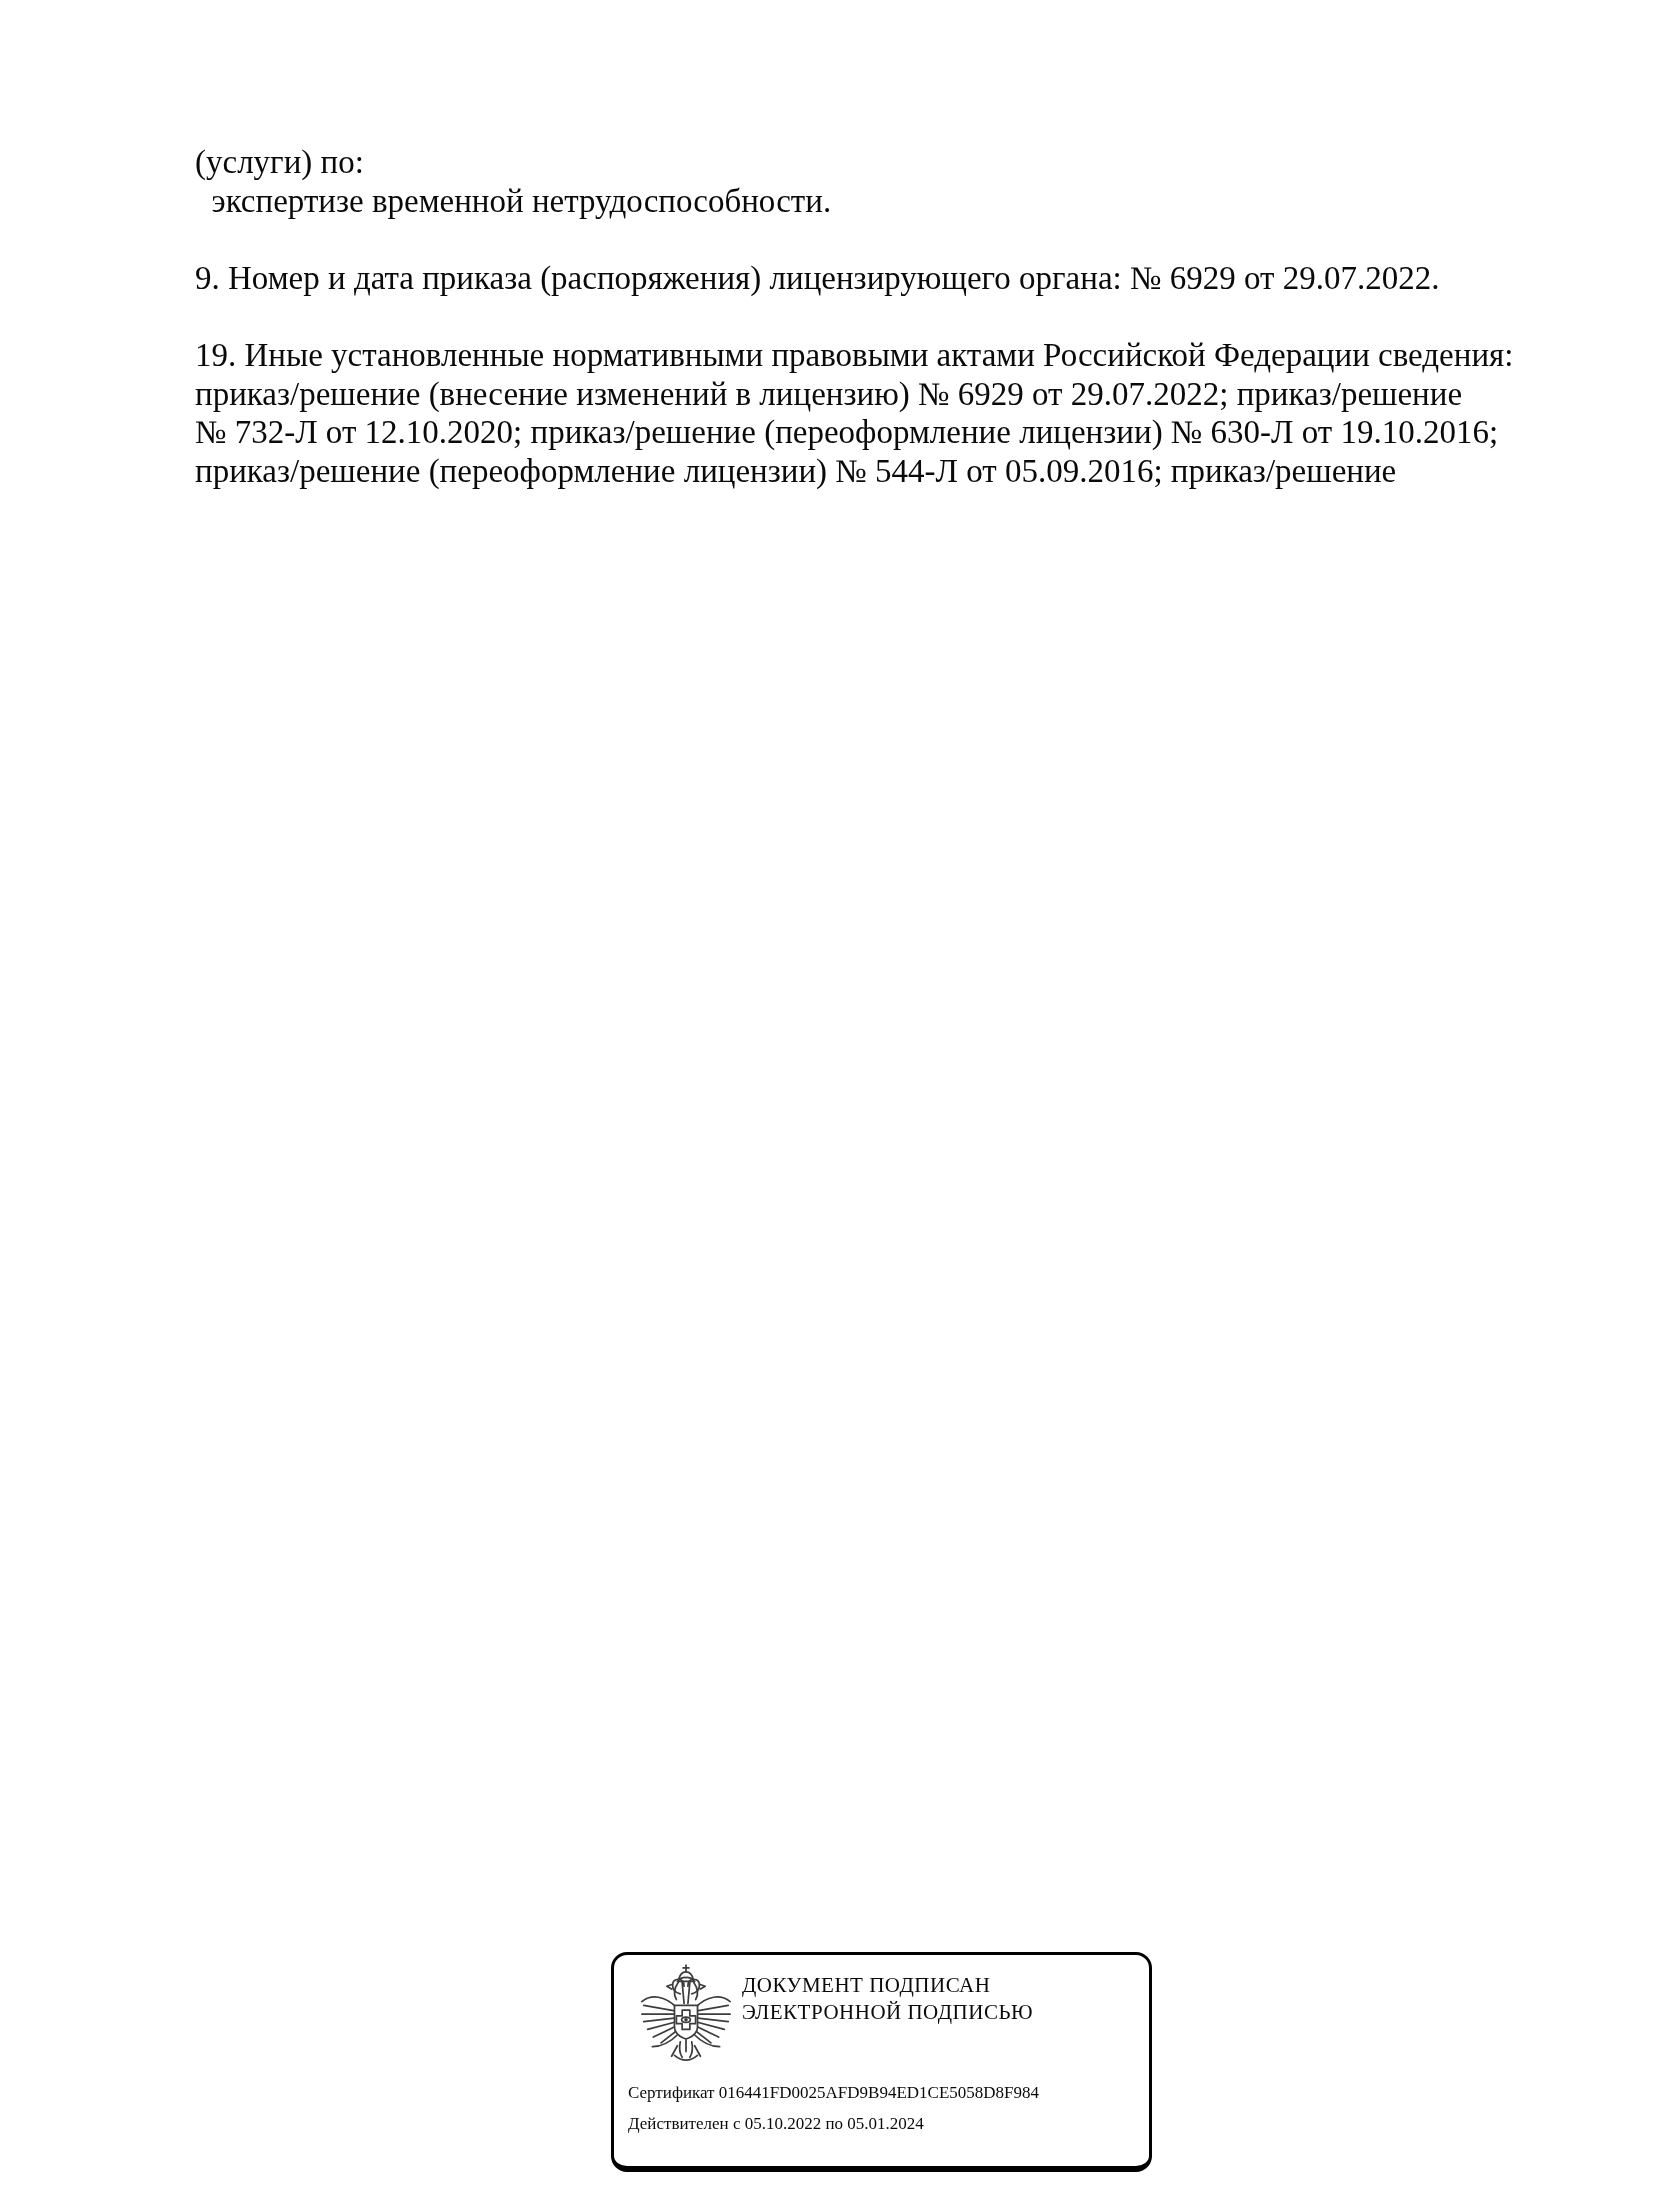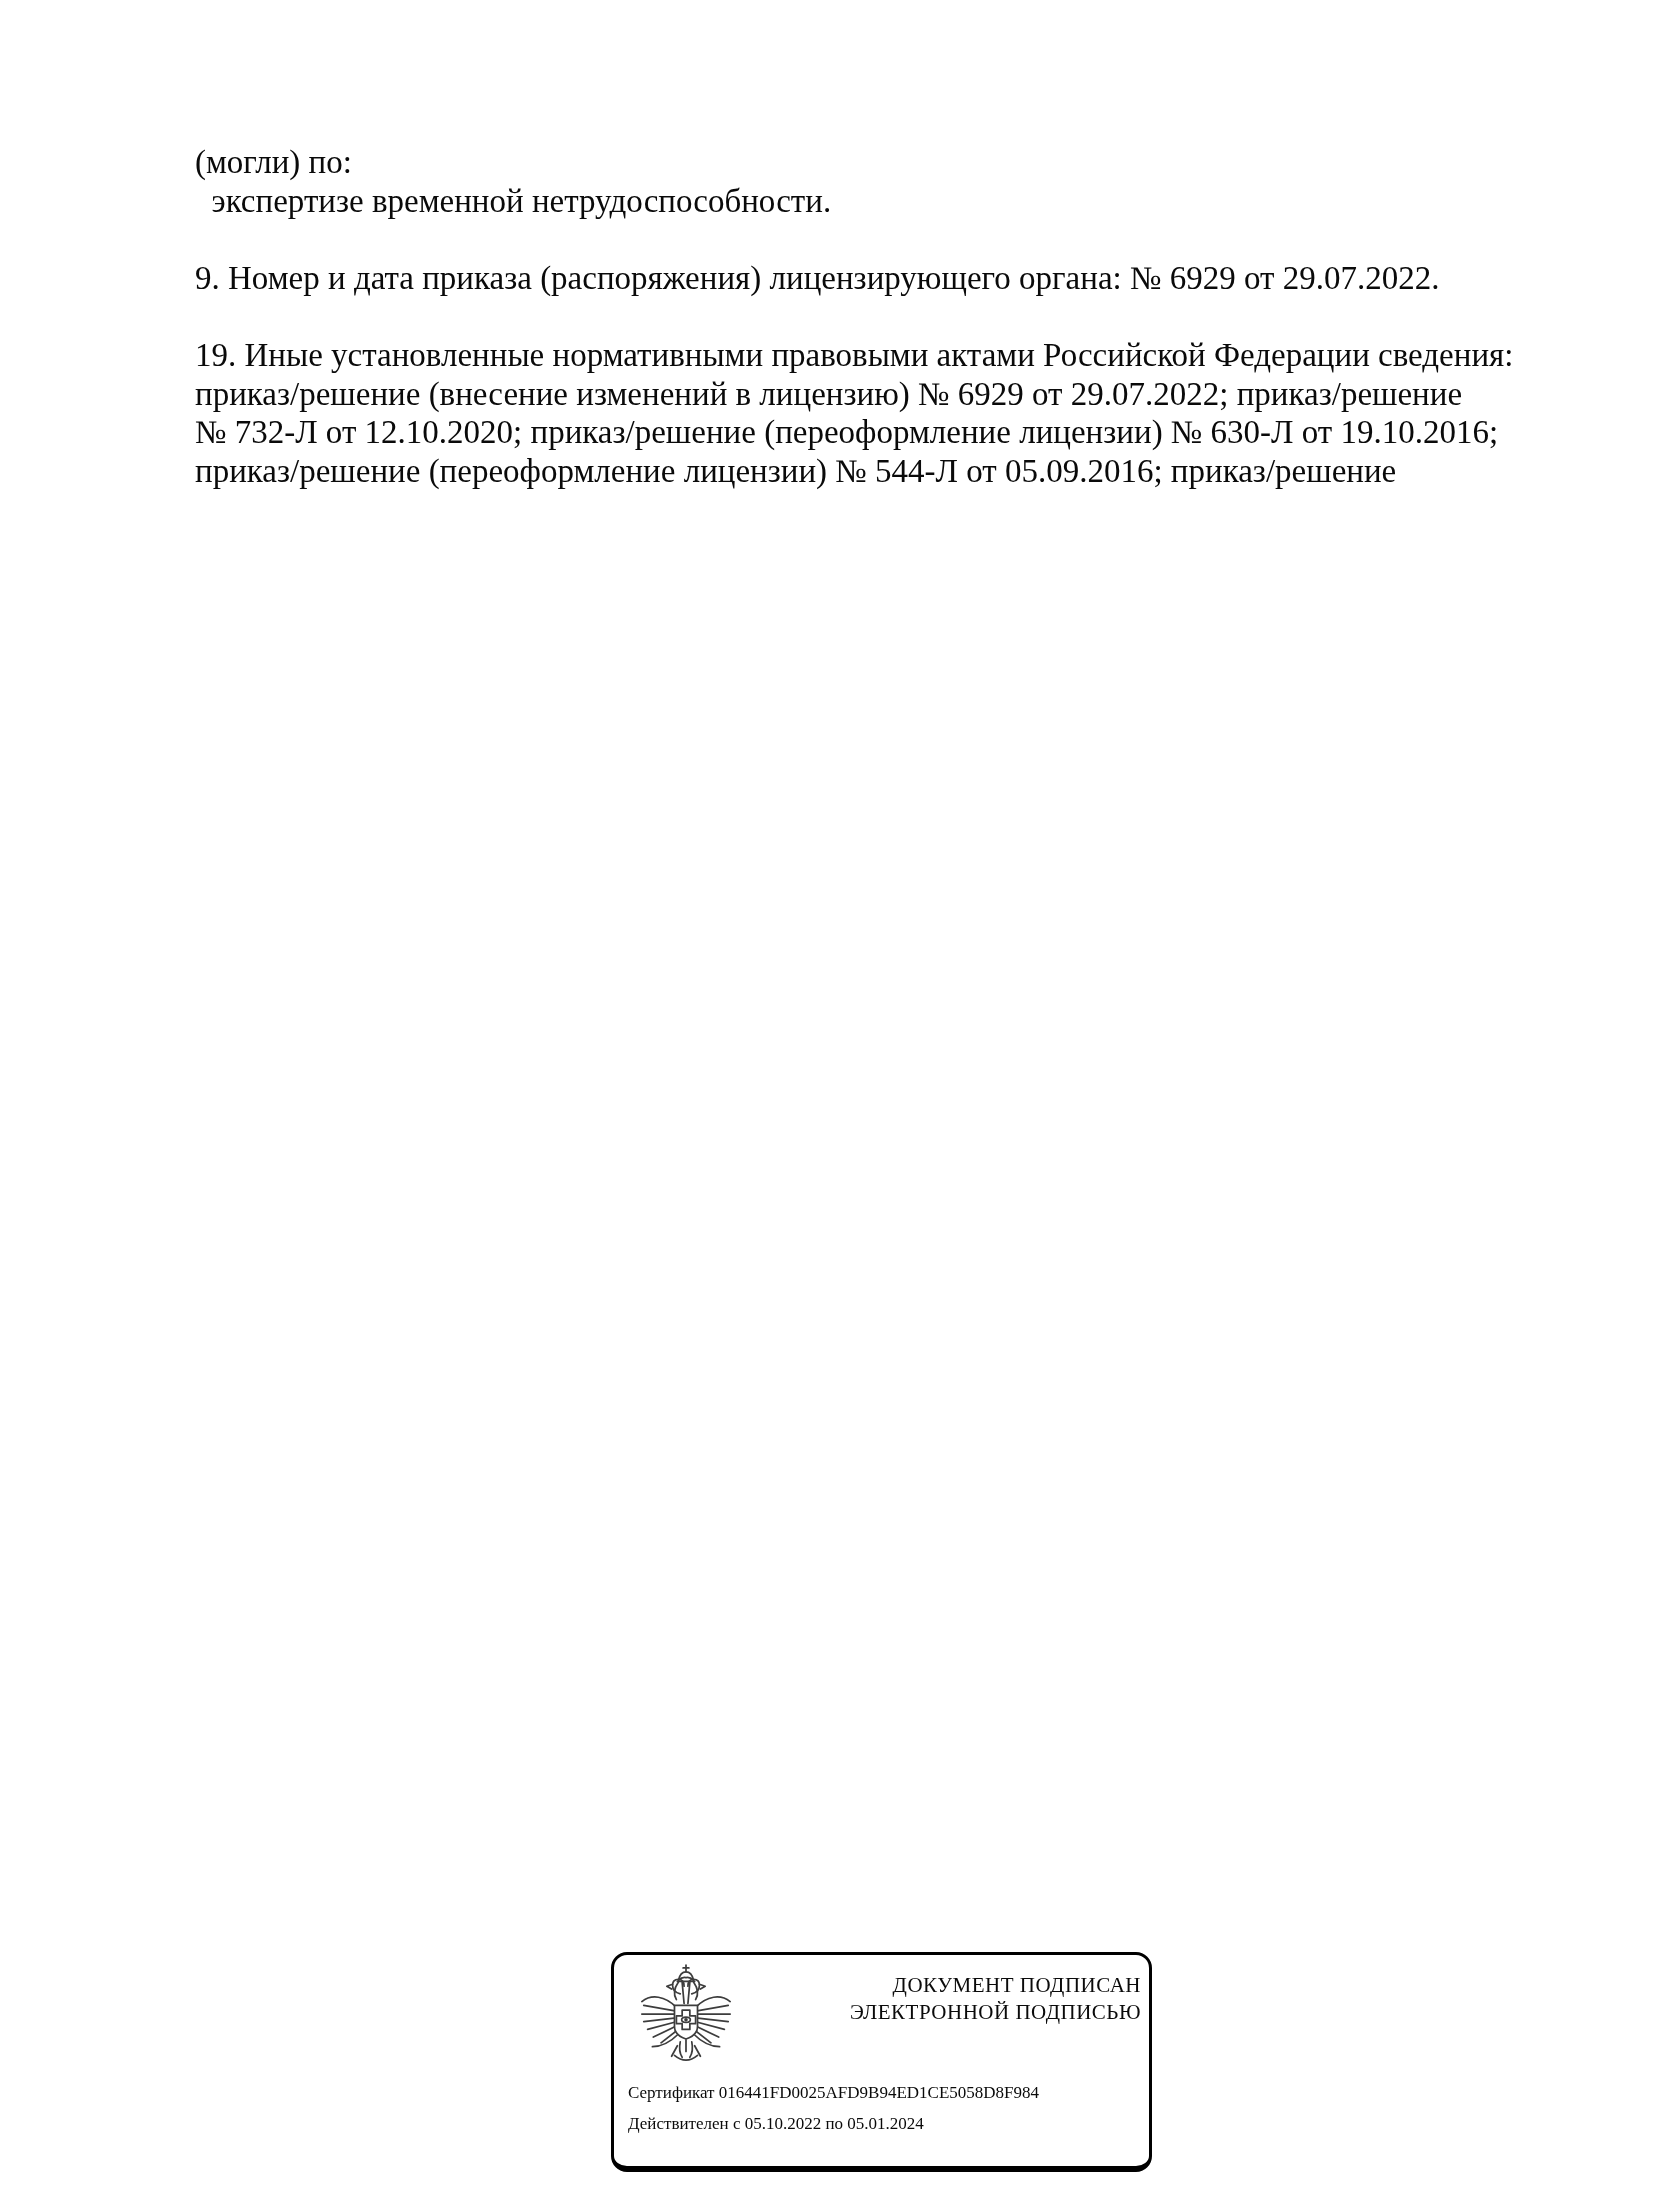--- a/index.html
+++ b/index.html
@@ -47,21 +47,21 @@
     left: 24px;
     top: 8px;
     width: 96px;
     height: 104px;
   }
   .stamp-title {
     position: absolute;
     left: 128px;
     top: 17px;
     right: 8px;
-    text-align: right;
+    text-align: left;
     font-size: 21px;
     line-height: 27px;
     letter-spacing: 0.5px;
   }
   .stamp-meta {
     position: absolute;
     left: 14px;
     top: 122px;
     right: 8px;
     font-size: 17px;
@@ -69,21 +69,21 @@
   }
   .meta-line .label { margin-right: 0.25em; }
   .owner-value { font-weight: bold; }
 </style>
 </head>
 <body>
 
 <div class="doc-text">
 
   <div class="para">
-    <div class="line">(могли) по:</div>
+    <div class="line">(услуги) по:</div>
     <div class="line">  экспертизе временной нетрудоспособности.</div>
   </div>
 
   <div class="para">
     <div class="line">9. Номер и дата приказа (распоряжения) лицензирующего органа: № 6929 от 29.07.2022.</div>
   </div>
 
   <div class="para">
     <div class="line">19. Иные установленные нормативными правовыми актами Российской Федерации сведения:</div>
     <div class="line">приказ/решение (внесение изменений в лицензию) № 6929 от 29.07.2022; приказ/решение</div>

